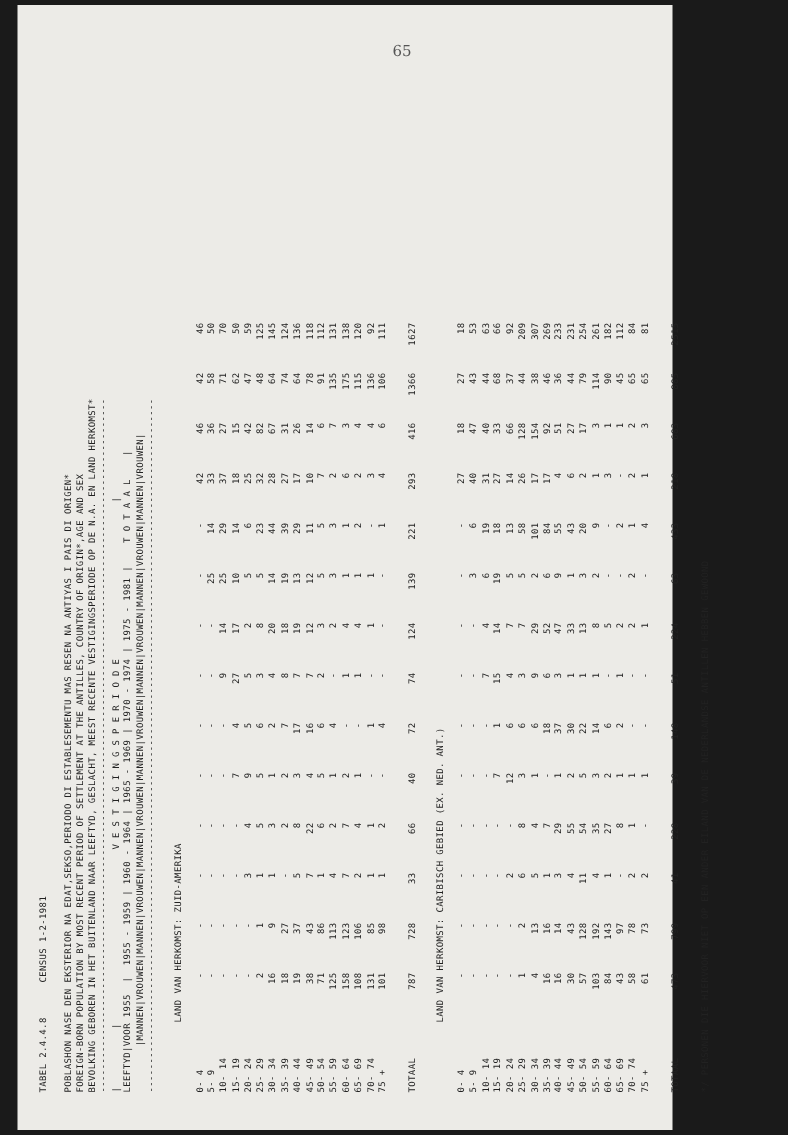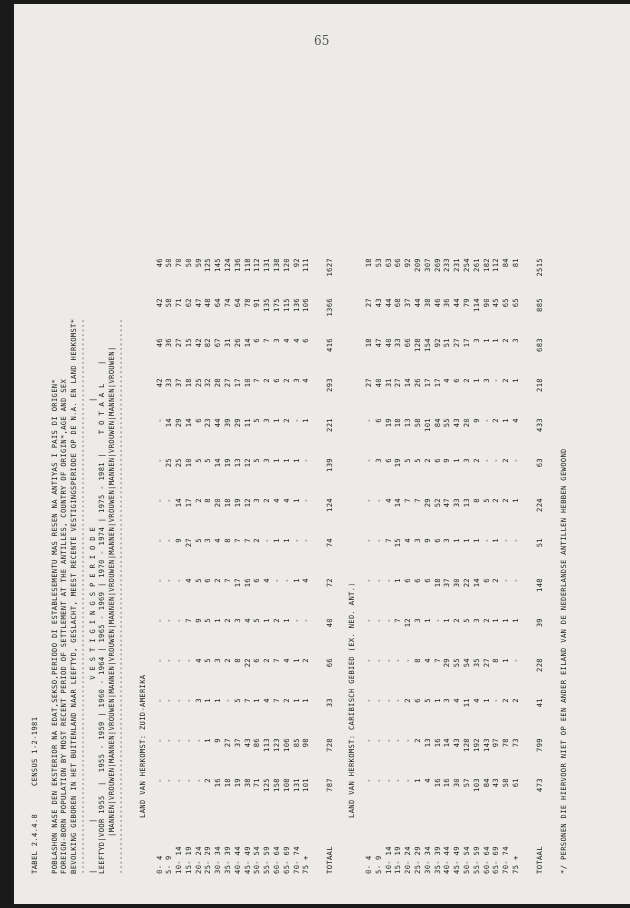--- a/index.html
+++ b/index.html
@@ -1,17 +1,17 @@
 <!DOCTYPE html>
 <html><head>
 <meta charset="utf-8">
 <style>
   html,body{margin:0;padding:0;}
   body{width:630px;height:908px;background:#1a1a1a;position:relative;overflow:hidden;font-family:"DejaVu Sans Mono","Liberation Mono",monospace;}
-  .page{position:absolute;left:14px;top:4px;width:617px;height:900px;background:#ecebe7;}
+  .page{position:absolute;left:14px;top:4px;width:524px;height:900px;background:#ecebe7;}
   .pagenum{position:absolute;left:300px;top:30px;font-family:"DejaVu Serif",serif;font-size:12px;color:#555;}
   
   .rot{position:absolute;left:0;top:900px;width:900px;height:612px;transform-origin:0 0;transform:rotate(-90deg);}
   .inner{position:absolute;left:30px;top:16px;width:850px;font-size:7.2px;color:#222;letter-spacing:0.3px;}
   .line{white-space:pre;height:9.5px;line-height:9.5px;}
   .title{margin-bottom:10px;}
   table{border-collapse:collapse;font-size:7.2px;}
   td{padding:0;height:9.8px;line-height:9.8px;text-align:right;width:40px;}
   td.lbl{text-align:left;width:56px;}
   .sect{margin:12px 0 8px 56px;}

